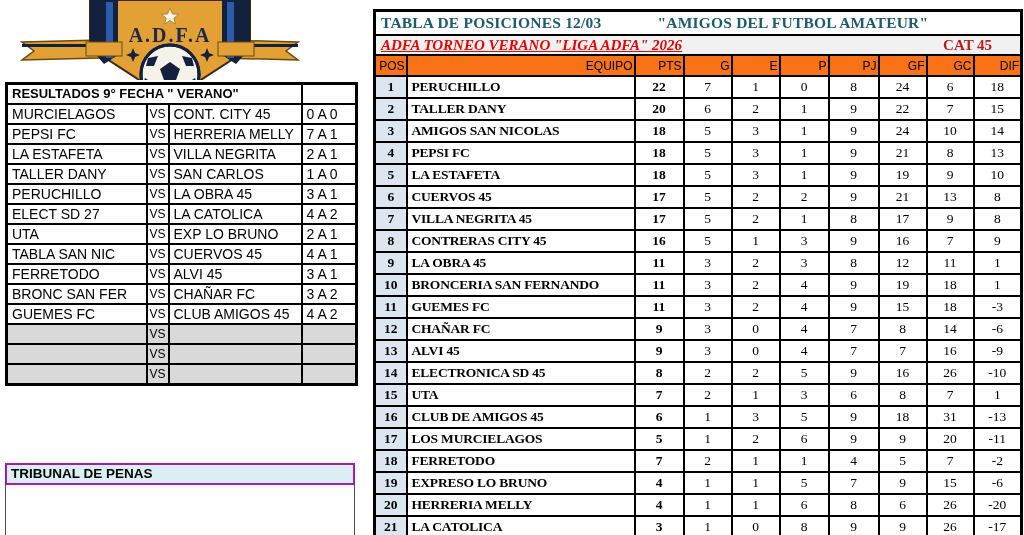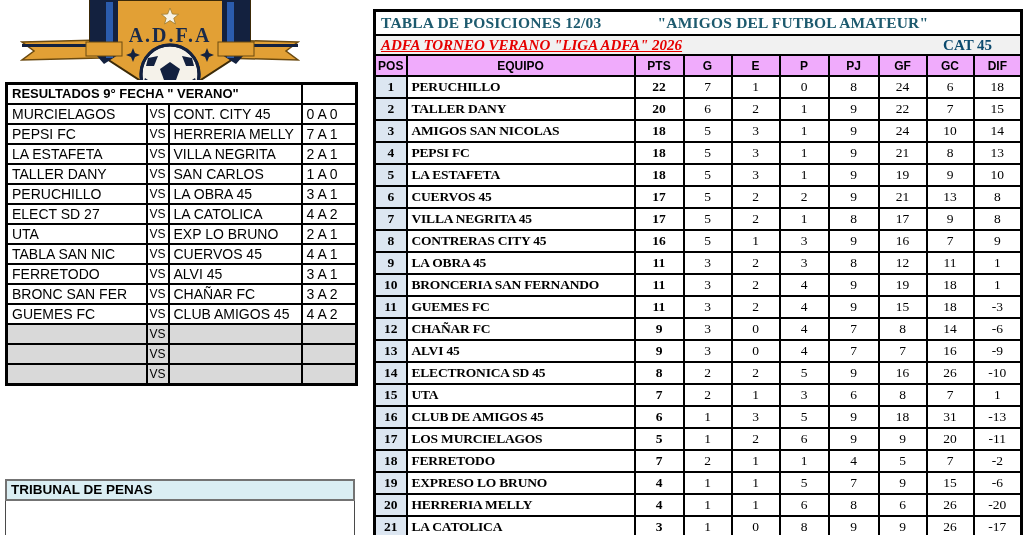--- a/index.html
+++ b/index.html
@@ -30,35 +30,35 @@
     border:2px solid #000;overflow:hidden;white-space:nowrap;
   }
   .standings .title-cell{
     height:22px;background:#fff;padding:0 0 0 5px;
   }
   .title-flex{display:flex;align-items:center;gap:56px;
     color:#1d5a6e;font-weight:bold;font-size:15.5px;letter-spacing:.2px;}
   .subtitle-cell{height:21px;background:#f1f1f1;padding:0 0 0 5px;}
   .subtitle-flex{display:flex;align-items:center;justify-content:space-between;padding-right:28px;}
   .subtitle-text{color:#e60000;font-weight:bold;font-style:italic;font-size:15px;text-decoration:underline;}
-  .category-text{color:#0c4a6e;font-weight:bold;font-size:15px;}
+  .category-text{color:#b91c1c;font-weight:bold;font-size:15px;}
   .standings th.colhead{
-    height:17px;background:#f0abfc;font-size:12px;font-weight:bold;text-align:center;
+    height:17px;background:#f97316;font-size:12px;font-weight:normal;text-align:right;
     font-family:"Liberation Sans",sans-serif;
   }
   .standings td{height:18px;line-height:18px;font-family:"Liberation Serif",serif;font-size:13.5px;}
   .standings td.pos{background:#dce6f1;text-align:center;font-weight:bold;}
   .standings td.team{font-weight:bold;padding-left:4px;letter-spacing:-.2px;}
   .standings td.pts{font-weight:bold;text-align:center;}
   .standings td.num{text-align:center;}
   
   .tribunal{position:absolute;left:5px;top:463px;width:350px;}
   .tribunal-header{
-    border:2px solid #737373;background:#daeef3;font-weight:bold;font-size:13.5px;
-    height:18px;line-height:18px;padding:0 4px;margin-top:16px;
+    border:2px solid #a21caf;background:#daeef3;font-weight:bold;font-size:13.5px;
+    height:18px;line-height:18px;padding:0 4px;
   }
   .tribunal-box{border:1px solid #4a4a4a;border-top:none;height:58px;background:#fff;}
 </style>
 </head>
 <body>
 
 <div class="logo-box">
   <svg width="280" height="80" viewBox="0 0 280 80">
 
     <g>

